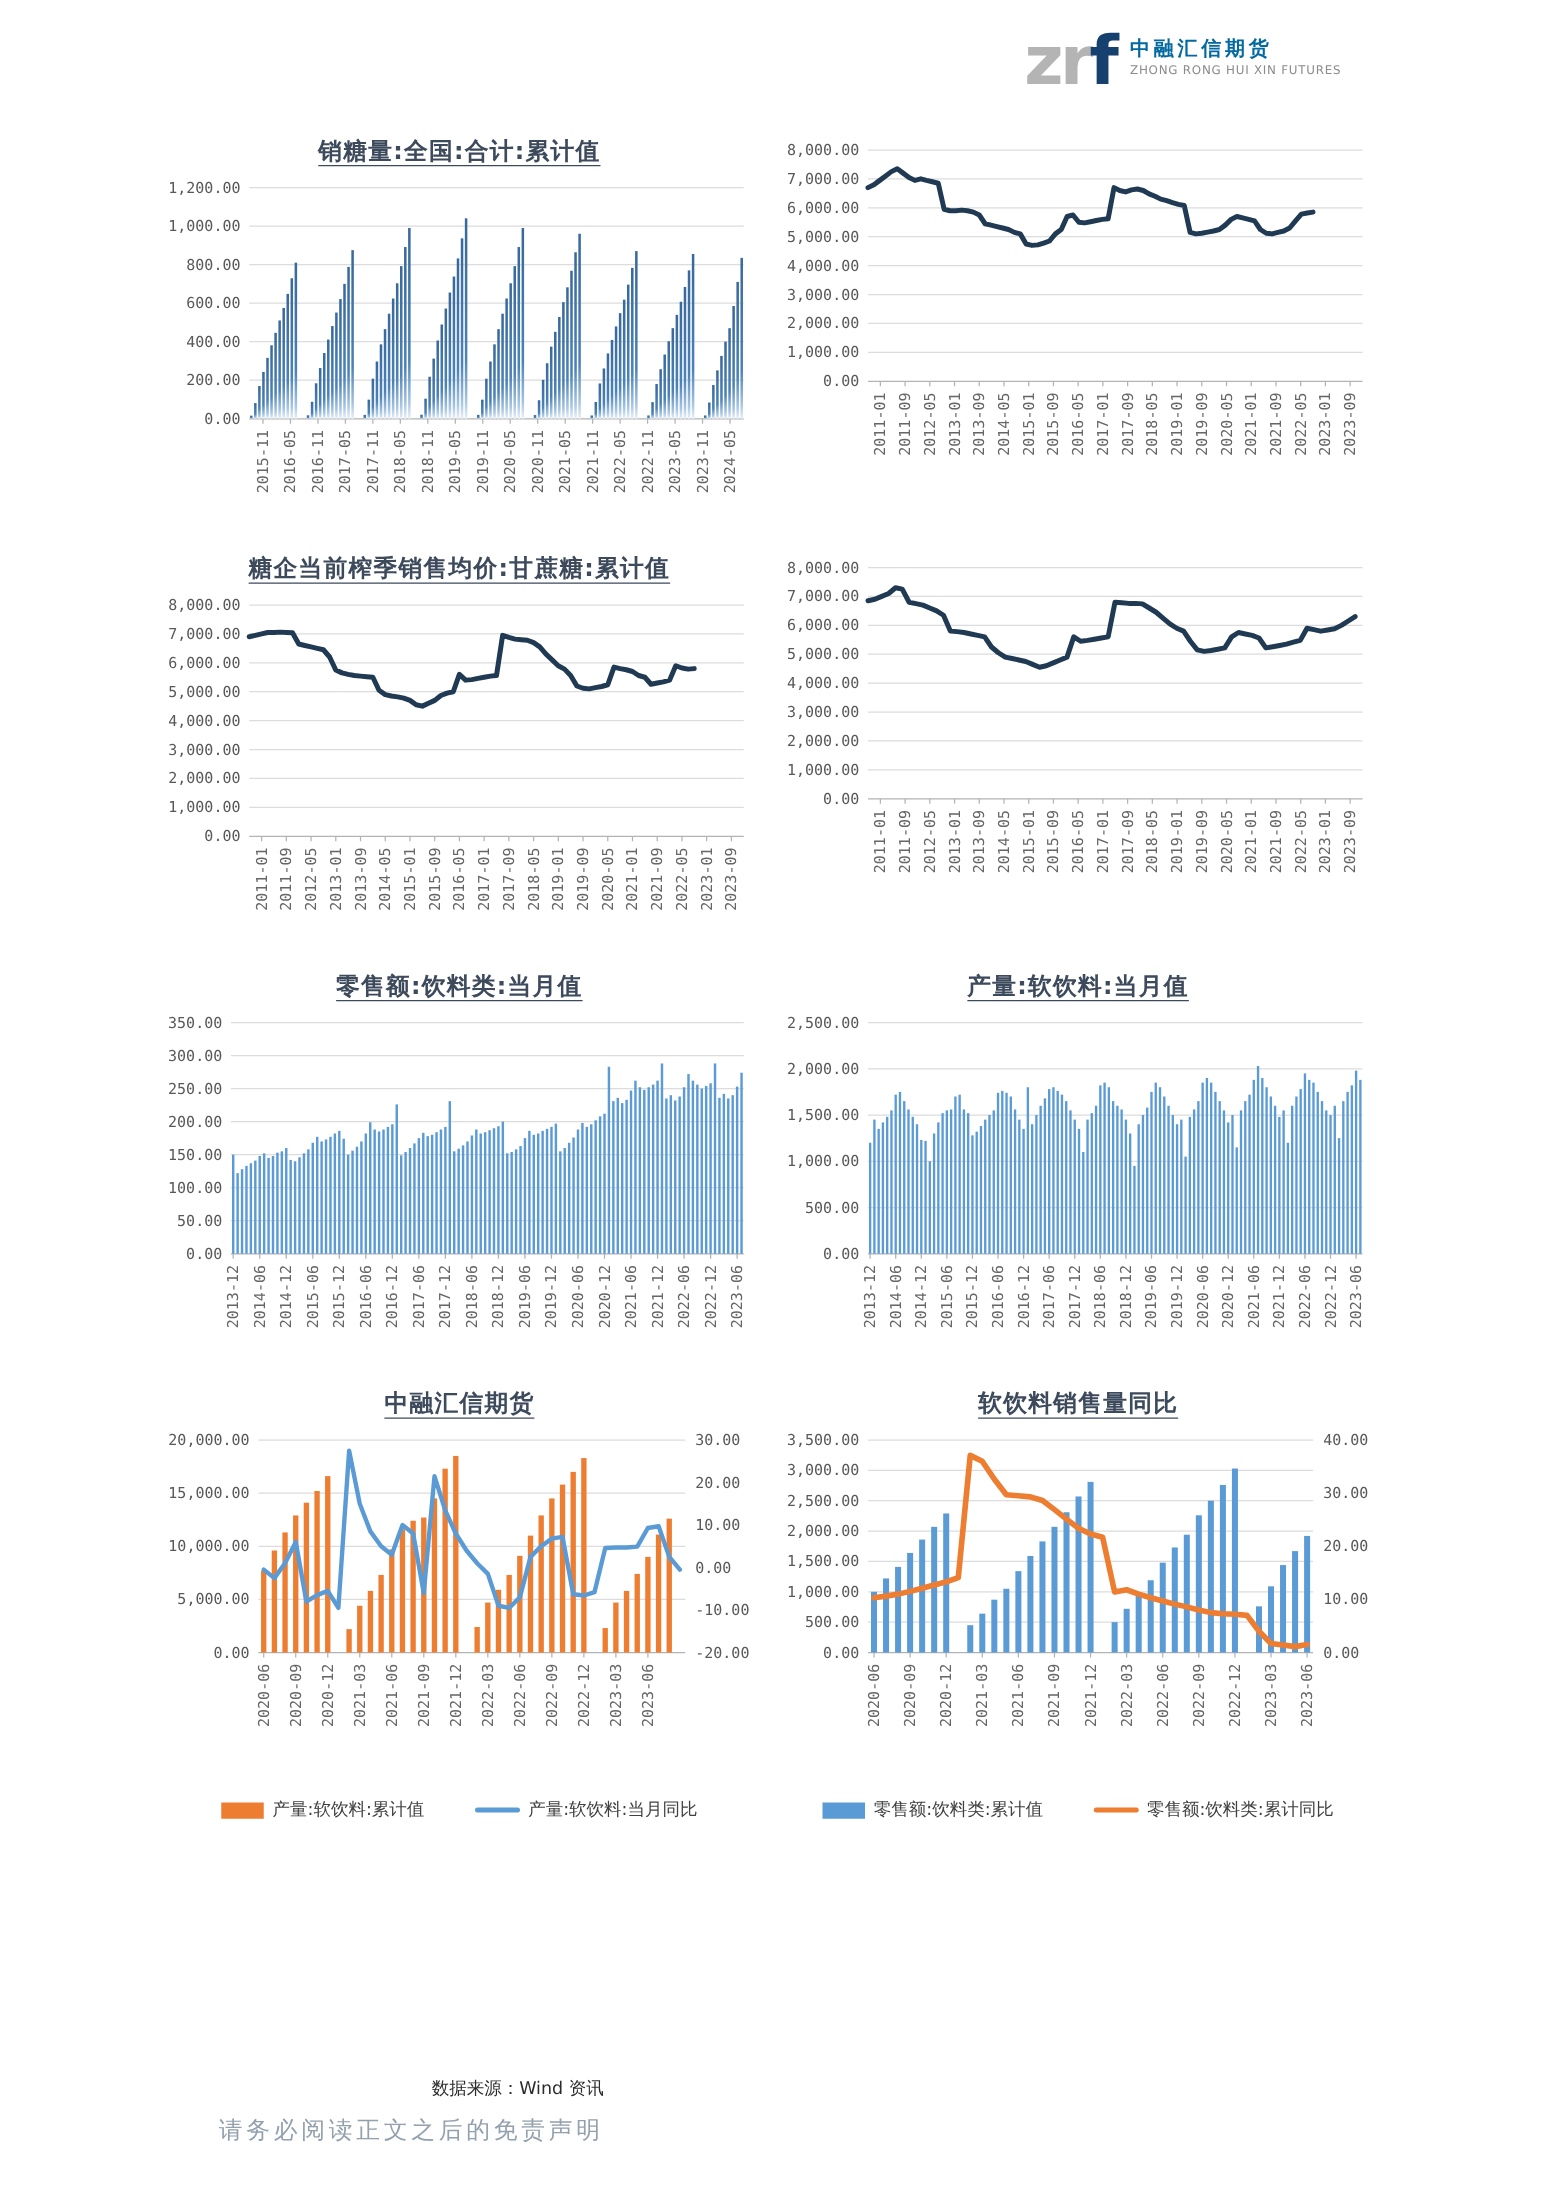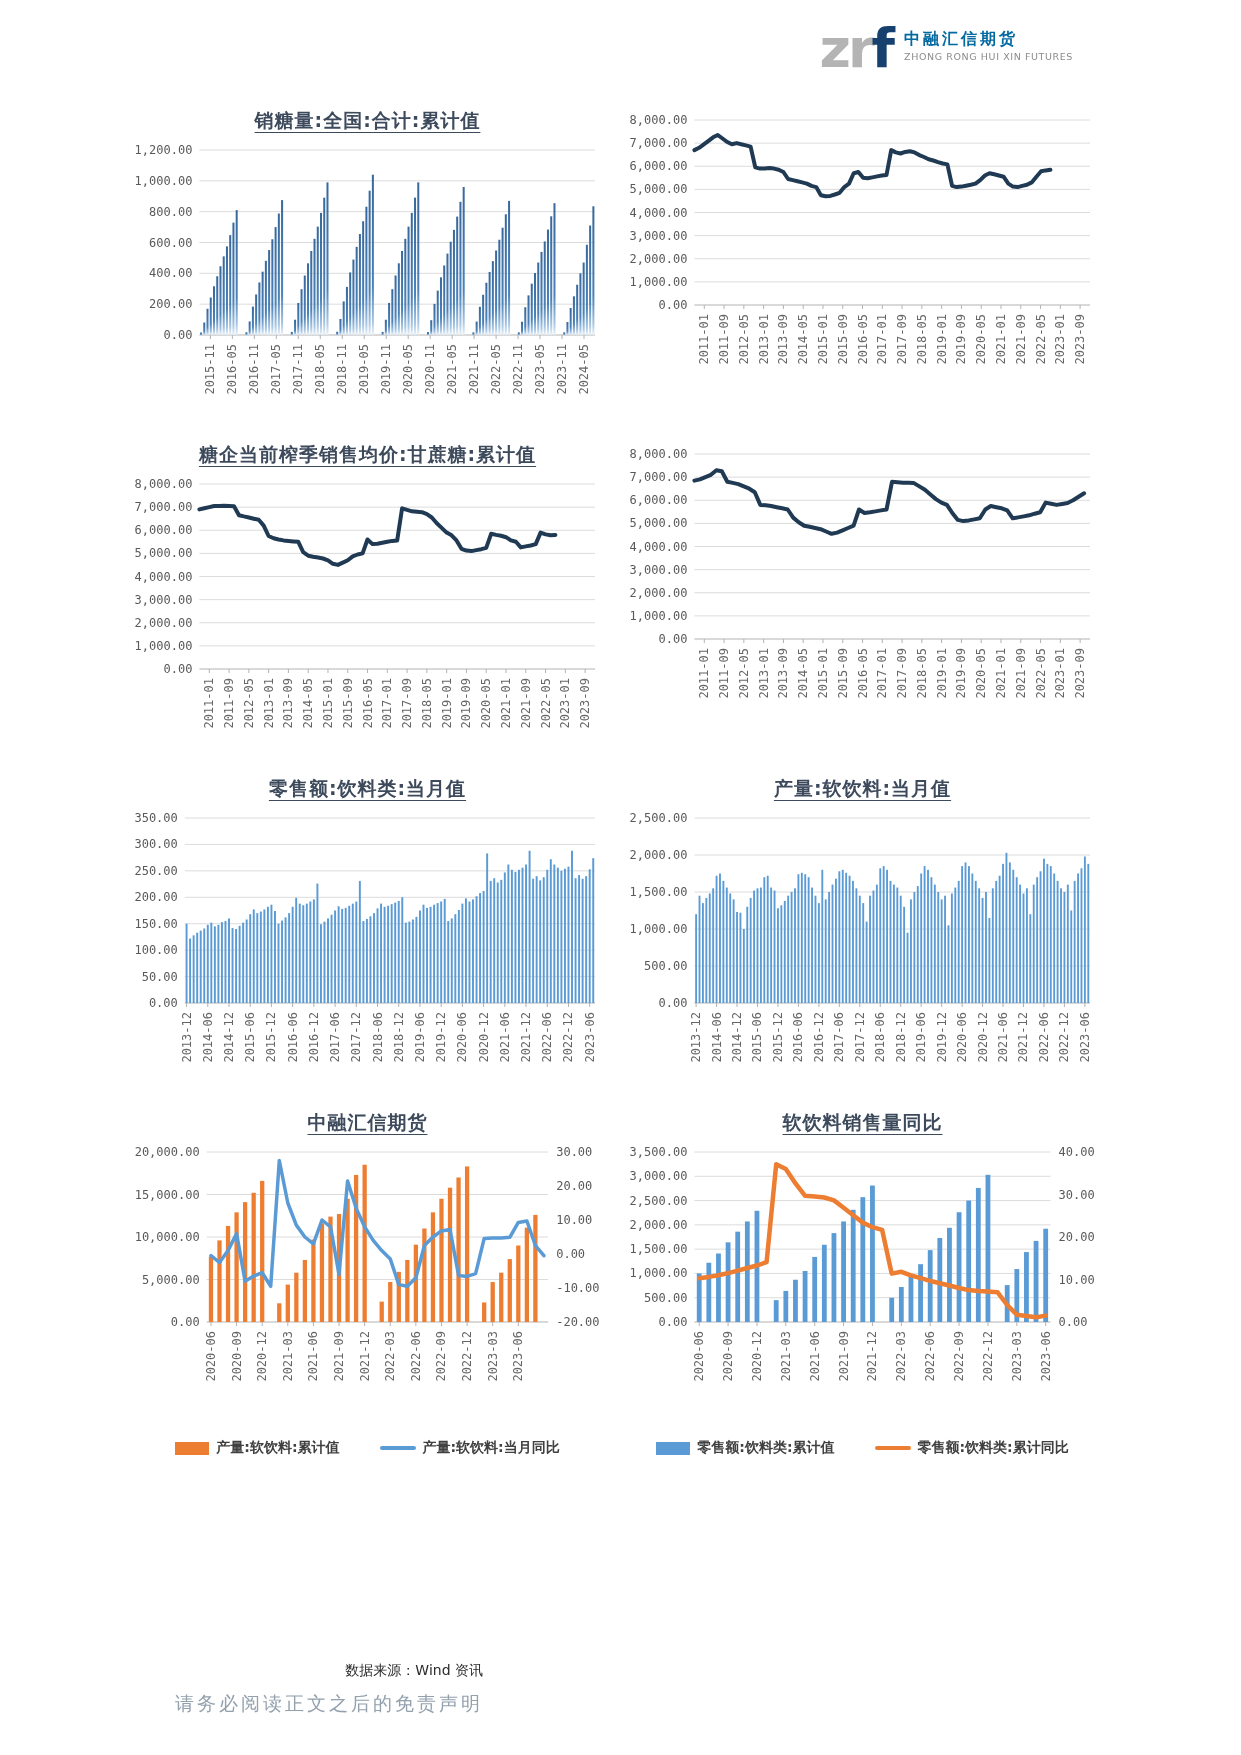--- a/index.html
+++ b/index.html
@@ -20,21 +20,21 @@
         display:grid;grid-template-columns:483px 483px;column-gap:24px;row-gap:66px;gap:12px;}
   .chart-block{width:483px;}
   .chart-title{margin:0 0 4px 0;text-align:center;font-size:19px;font-weight:bold;color:#3d4a5c;
         text-decoration:underline;text-underline-offset:5px;letter-spacing:1px;}
   .chart-canvas{line-height:0;}
   .ytick,.y2tick{font:12px "DejaVu Sans Mono","Liberation Mono",monospace;fill:#595959;}
   .xtick{font:12px "DejaVu Sans Mono","Liberation Mono",monospace;fill:#666666;}
 
   
   .legend{display:flex;justify-content:center;align-items:center;gap:40px;margin-top:22px;line-height:normal;}
-  .legend-item{display:flex;align-items:center;gap:7px;font-weight:bold;}
+  .legend-item{display:flex;align-items:center;gap:7px;}
   .legend-label{font-size:14px;color:#404040;}
   .sw-rect{display:inline-block;width:34px;height:13px;}
   .sw-line{display:inline-block;width:36px;height:4px;border-radius:2px;}
 
   
   .footer{position:absolute;left:175px;top:1662px;text-align:right;}
   .source{font-size:14px;color:#2b2b2b;font-family:"DejaVu Sans","Liberation Sans",sans-serif;}
   .disclaimer{margin-top:11px;font-size:19px;color:#93a0ad;letter-spacing:3px;}
 </style>
 </head>

